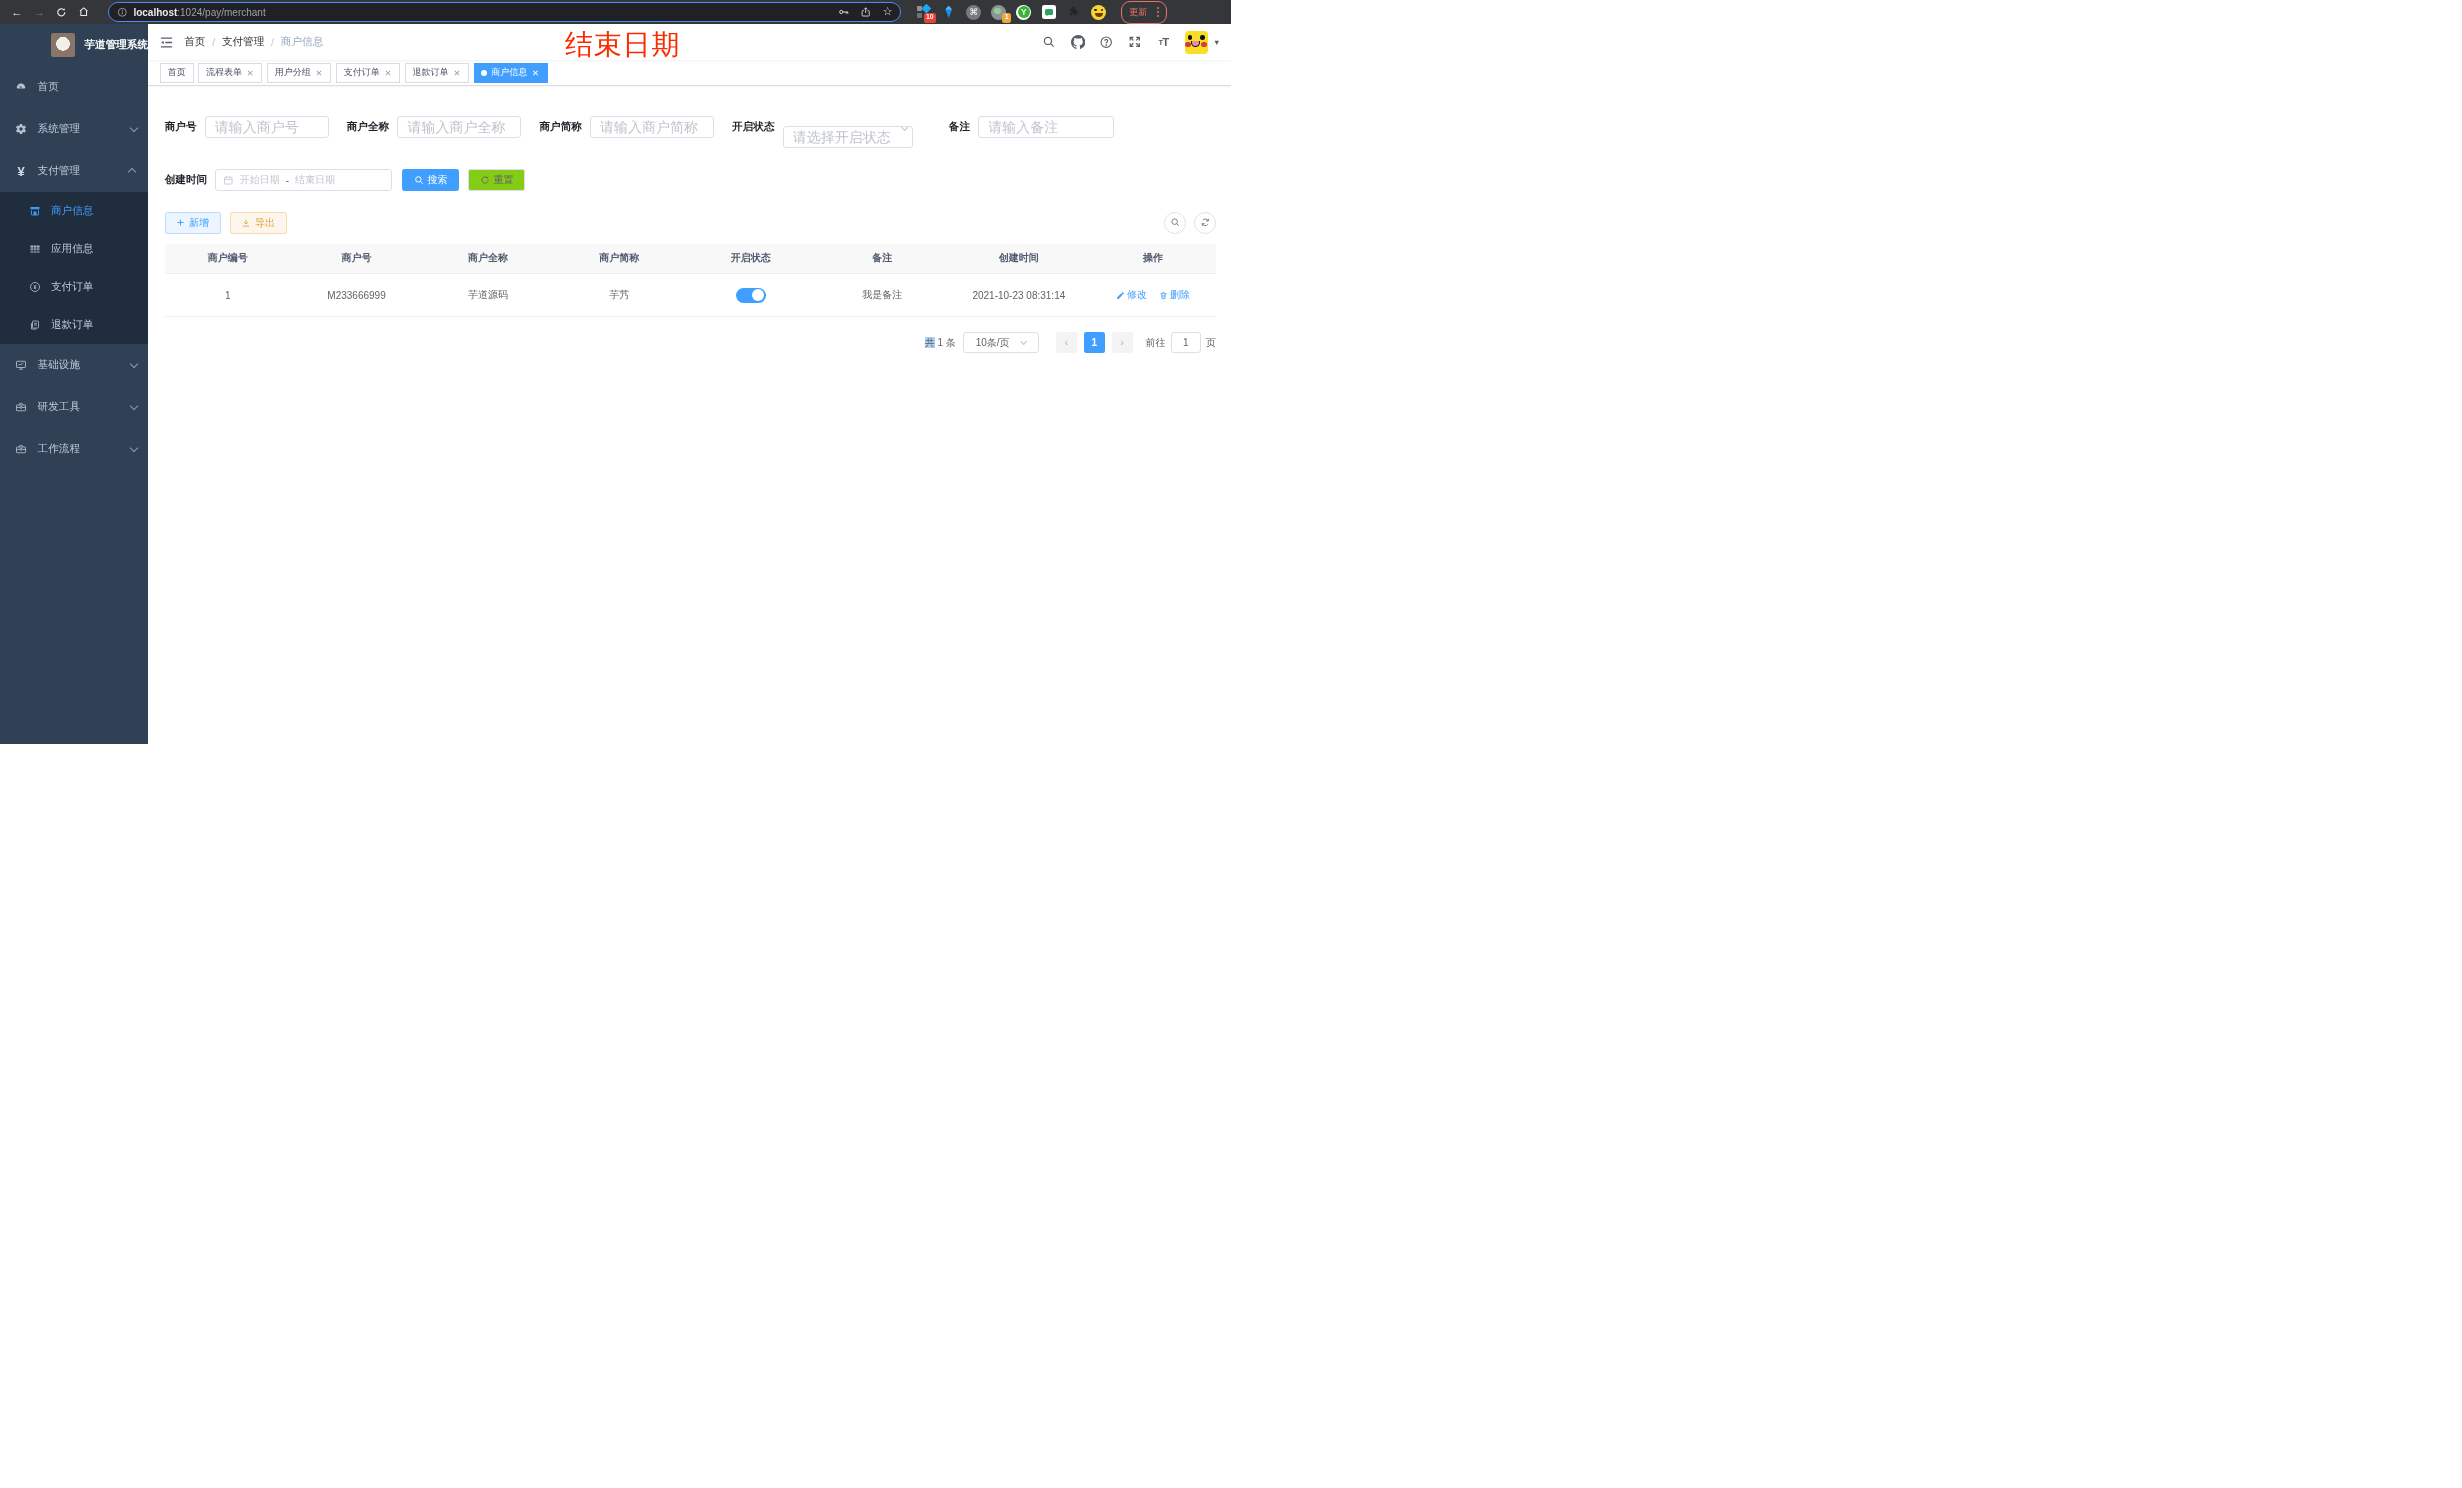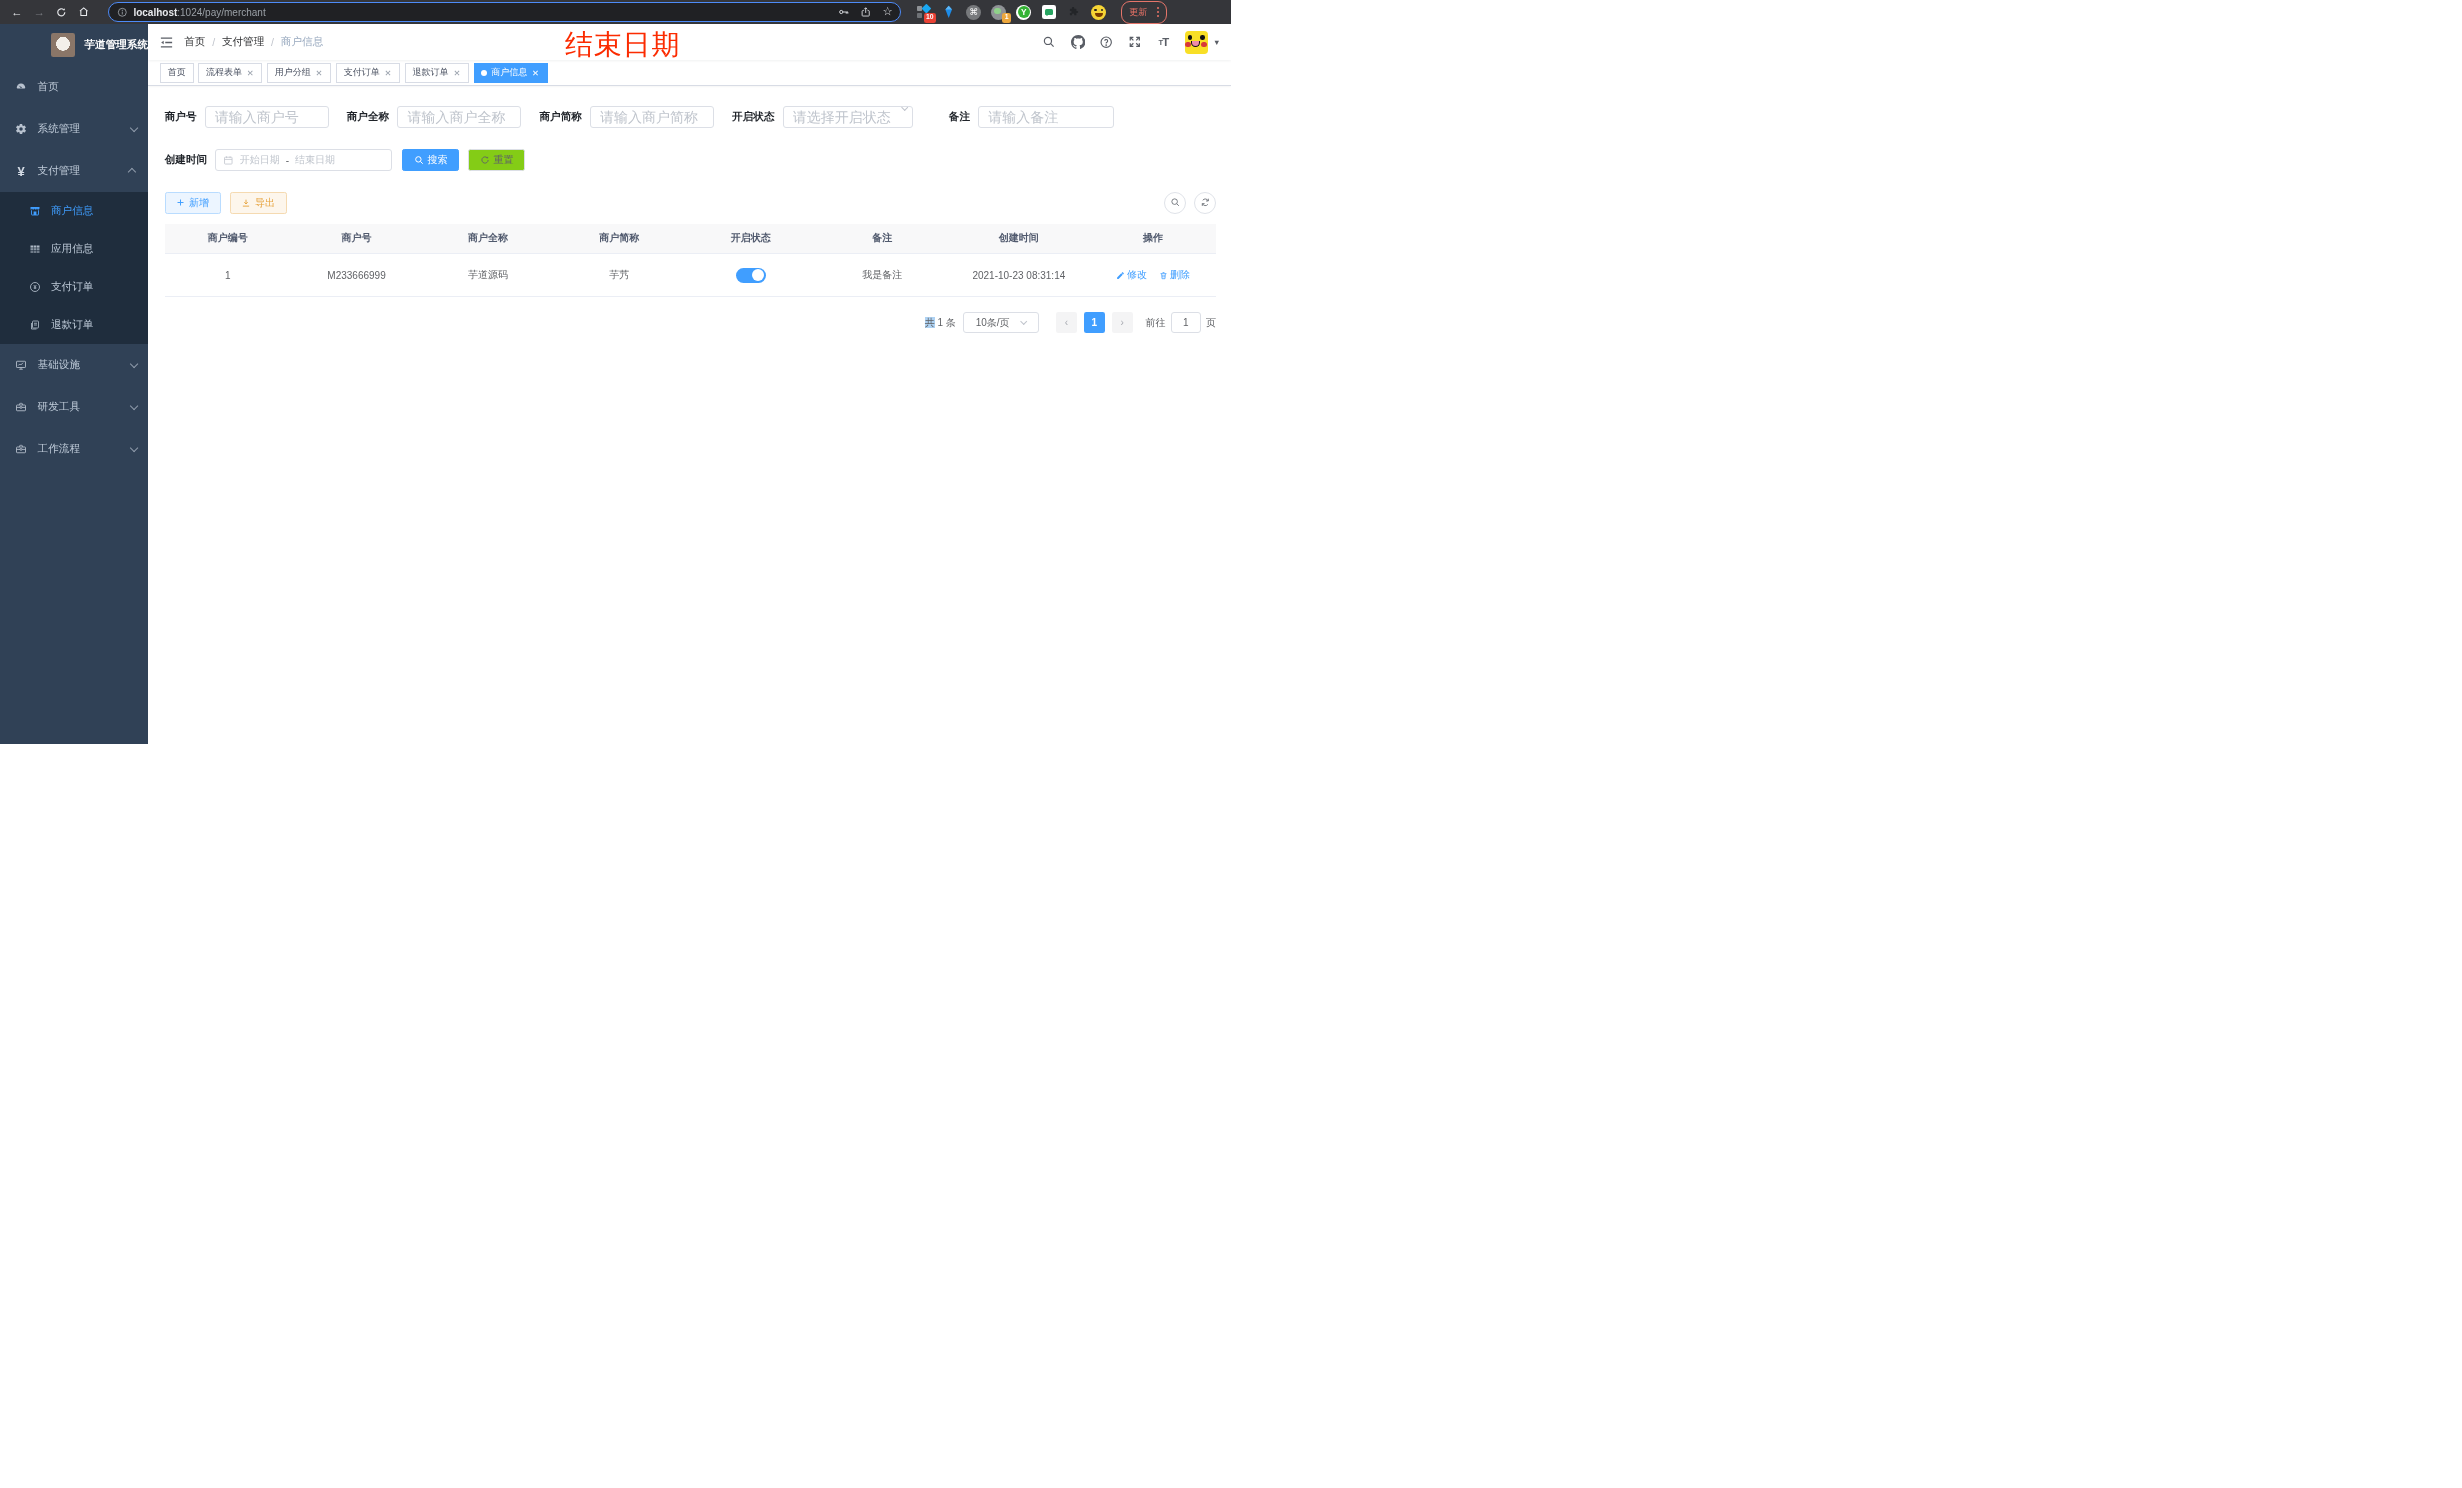--- a/index.html
+++ b/index.html
@@ -93,21 +93,21 @@
   .tag.active .x{ color:#fff;}
 
   
   .content{ flex:1; padding:20px 15px 0 16.7px; position:relative;}
   .filter-row{ display:flex; align-items:center; margin-bottom:21px;}
   .f-item{ display:flex; align-items:center; margin-right:18px;}
   .f-label{ font-size:10.6px; font-weight:700; color:#1f2329; margin-right:8.3px; white-space:nowrap;}
   .inp{ height:22px; border:0.8px solid #dcdfe6; border-radius:3px; font-size:14px; color:#606266; padding:0 9px; outline:none; background:#fff;}
   .inp::placeholder{ color:#bfc4cc; }
   .w164{ width:124px;} .w171{ width:130px;} .w180{ width:136px;}
-  .sel-wrap{ position:relative; display:flex; }
+  .sel-wrap{ position:relative; display:flex; margin-top:20px;}
   .sel-wrap .sel-caret{ position:absolute; right:6.8px; width:5.3px; height:5.3px; border-right:1.1px solid #c0c4cc; border-bottom:1.1px solid #c0c4cc; transform:rotate(45deg) translateY(-1.5px); pointer-events:none;}
   .date-range{ width:177px; height:22px; border:0.8px solid #dcdfe6; border-radius:3px; display:flex; align-items:center; padding:0 6.8px; gap:6px; color:#bfc4cc; font-size:10px; cursor:text; background:#fff;}
   .date-range .ph{ white-space:nowrap;}
   .date-range .sep{ color:#bfc4cc; }
   .btn{ height:22px; border-radius:2.3px; font-size:10px; display:inline-flex; align-items:center; gap:3.8px; padding:0 10.6px; cursor:pointer; border:0.8px solid transparent; white-space:nowrap;}
   .btn-primary{ background:#409EFF; color:#fff; border-color:#409EFF;}
   .btn-plain{ background:#84cc16; color:#606266; border-color:#dcdfe6;}
   .btn-blue-plain{ background:#ecf5ff; color:#409EFF; border-color:#b9dcff;}
   .btn-warn-plain{ background:#fdf6ec; color:#e6a23c; border-color:#f5dab1;align-items:center;}
   .toolbar{ display:flex; align-items:center; margin-bottom:10px;}

